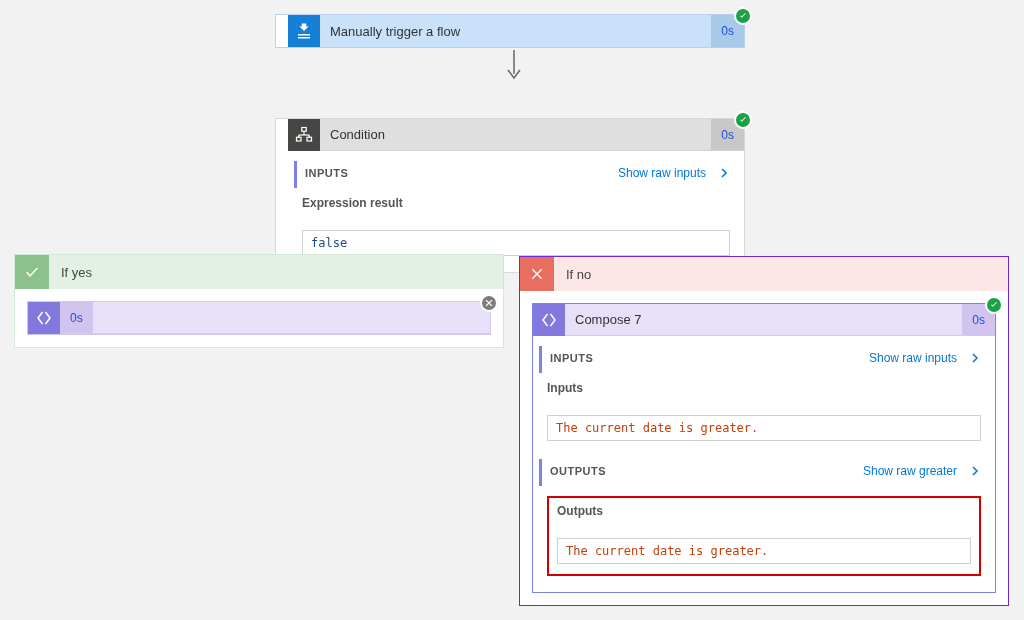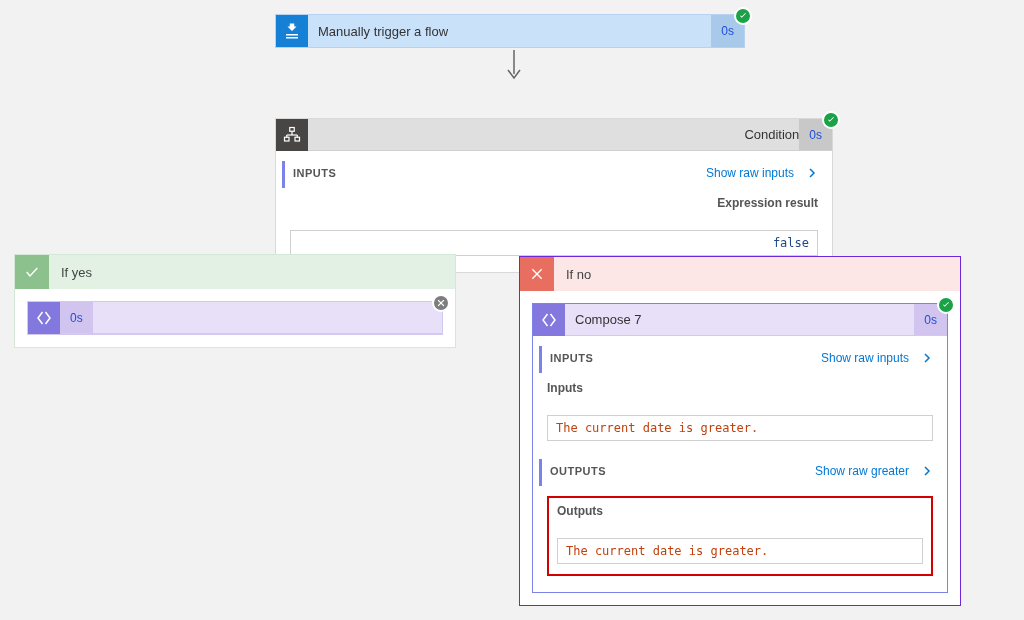--- a/index.html
+++ b/index.html
@@ -9,20 +9,21 @@
     font-size: 13px;
     color: #333;
     width: 1024px;
     height: 620px;
     position: relative;
   }
 
   .card {
     background: #fff;
     border: 1px solid #d9d9d9;
+    padding-left: 12px;
   }
 
   .card-header {
     display: flex;
     align-items: center;
     height: 32px;
     font-size: 13px;
   }
 
   .icon-box {
@@ -101,22 +102,21 @@
     left: 506px;
     width: 16px;
     height: 30px;
   }
 
   
   .condition-card {
     position: absolute;
     top: 84px;
     left: 275px;
-    width: 558px;
-    text-align: right;
+    width: 470px;
   }
   .condition-header {
     background: #dfdfdf;
     border-bottom: 1px solid #d0d0d0;
   }
   .condition-icon-bg { background: #484644; }
   .condition-duration { background: #c8c8c8; }
   .condition-body { padding: 10px 14px 16px; }
 
   .section-header {
@@ -156,21 +156,21 @@
     font-family: "Consolas", monospace;
     font-size: 12px;
     margin-top: 20px;
     color: #204a87;
   }
   .field-box.plain { color: #c2410c; }
 
   
   .branch {
     position: absolute;
-    width: 442px;
+    width: 490px;
   }
   .branch-yes {
     top: 254px;
     left: 14px;
     border: 1px solid #d4e8d5;
   }
   .branch-no {
     top: 256px;
     left: 519px;
     border: 1px solid #6d28d9;

